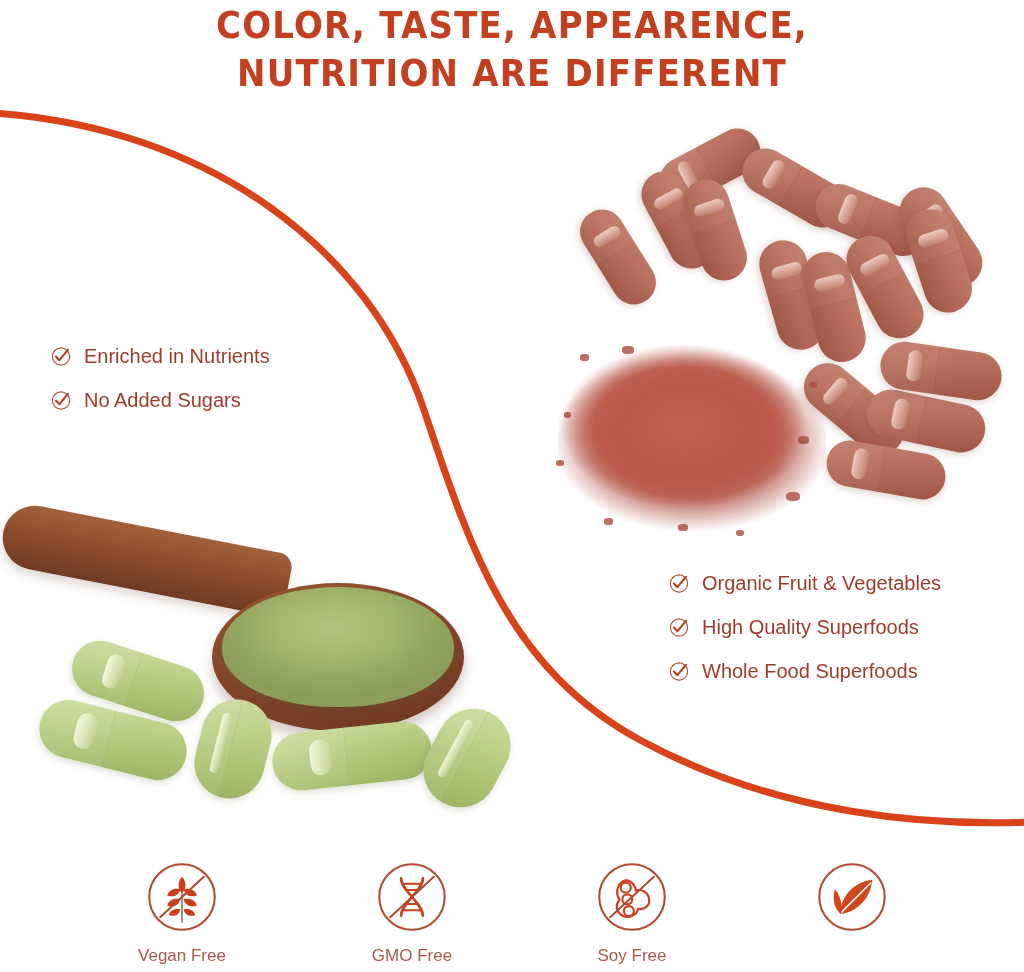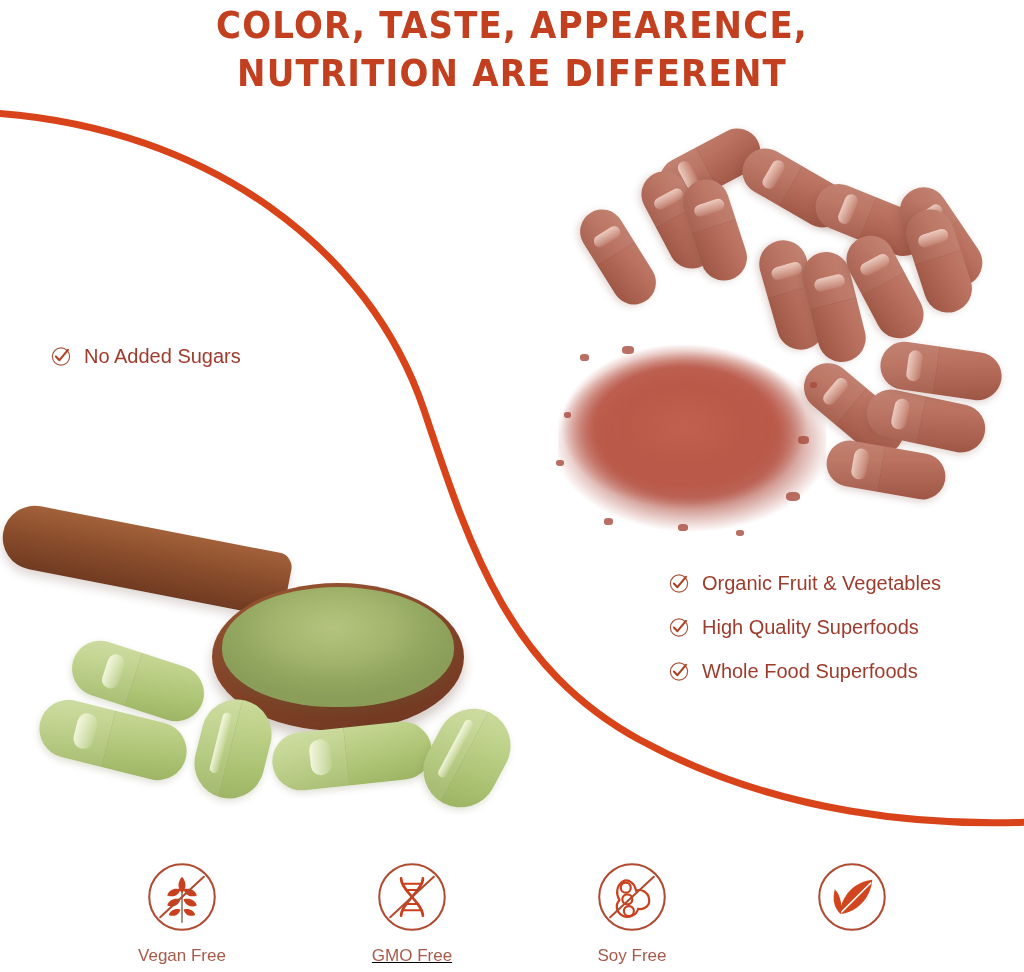--- a/index.html
+++ b/index.html
@@ -289,20 +289,29 @@
     <div class="cap cap-green" style="left:282px; top:212px; width:160px; height:58px; transform:rotate(-6deg);"></div>
     <div class="cap cap-green" style="left:440px; top:192px; width:74px;  height:102px; transform:rotate(28deg); border-radius:999px;"></div>
   </div>
 
   <svg id="divider" viewBox="0 0 1024 972">
     <path d="M -6 113 C 210 128, 370 250, 424 410 C 470 548, 508 668, 640 740 C 780 816, 930 826, 1030 822" fill="none" stroke="#d9431a" stroke-width="7" stroke-linecap="round"></path>
   </svg>
 
   <div class="bullet-list" id="bullets-left">
 
+    <div class="bullet-row">
+      <span class="bullet-check">
+        <svg viewBox="0 0 24 24" width="22" height="22">
+          <circle cx="12" cy="12.6" r="9.4" fill="none" stroke="#a8563f" stroke-width="1.3"></circle>
+          <path d="M6.4 12.6 L10.3 16.6 L19.6 5.2" fill="none" stroke="#b03e23" stroke-width="2.2" stroke-linecap="round" stroke-linejoin="round"></path>
+        </svg>
+      </span>
+      <span class="bullet-text">Enriched in Nutrients</span>
+    </div>
 
 
     <div class="bullet-row">
       <span class="bullet-check">
         <svg viewBox="0 0 24 24" width="22" height="22">
           <circle cx="12" cy="12.6" r="9.4" fill="none" stroke="#a8563f" stroke-width="1.3"></circle>
           <path d="M6.4 12.6 L10.3 16.6 L19.6 5.2" fill="none" stroke="#b03e23" stroke-width="2.2" stroke-linecap="round" stroke-linejoin="round"></path>
         </svg>
       </span>
       <span class="bullet-text">No Added Sugars</span>
@@ -355,21 +364,21 @@
           <path d="M48 53 C40 51, 33 54, 31 61 C39 64, 46 61, 48 53 Z" fill="#c8401d"></path>
           <path d="M52 53 C60 51, 67 54, 69 61 C61 64, 54 61, 52 53 Z" fill="#c8401d"></path>
           <path d="M48 66 C41 64, 35 67, 33 73 C40 76, 46 73, 48 66 Z" fill="#c8401d"></path>
           <path d="M52 66 C59 64, 65 67, 67 73 C60 76, 54 73, 52 66 Z" fill="#c8401d"></path>
           <line x1="22" y1="76" x2="78" y2="24" stroke="#b04a30" stroke-width="2.6" stroke-linecap="round"></line>
         </svg>
       </span>
       <span class="badge-label">Vegan Free</span>
     </div>
 
-    <div class="badge" style="width:220px;text-decoration:underline;">
+    <div class="badge" style="width:220px;">
       <span class="badge-icon">
         <svg viewBox="0 0 100 100" width="78" height="78">
           <circle cx="50" cy="50" r="42" fill="none" stroke="#b04a30" stroke-width="2.6"></circle>
           <path d="M36 26 C36 42, 64 58, 64 74" fill="none" stroke="#c8401d" stroke-width="3.4" stroke-linecap="round"></path>
           <path d="M64 26 C64 42, 36 58, 36 74" fill="none" stroke="#c8401d" stroke-width="3.4" stroke-linecap="round"></path>
           <line x1="38" y1="33" x2="62" y2="33" stroke="#c8401d" stroke-width="2.6" stroke-linecap="round"></line>
           <line x1="42" y1="41" x2="58" y2="41" stroke="#c8401d" stroke-width="2.6" stroke-linecap="round"></line>
           <line x1="42" y1="59" x2="58" y2="59" stroke="#c8401d" stroke-width="2.6" stroke-linecap="round"></line>
           <line x1="38" y1="67" x2="62" y2="67" stroke="#c8401d" stroke-width="2.6" stroke-linecap="round"></line>
           <line x1="22" y1="76" x2="78" y2="24" stroke="#b04a30" stroke-width="2.6" stroke-linecap="round"></line>

